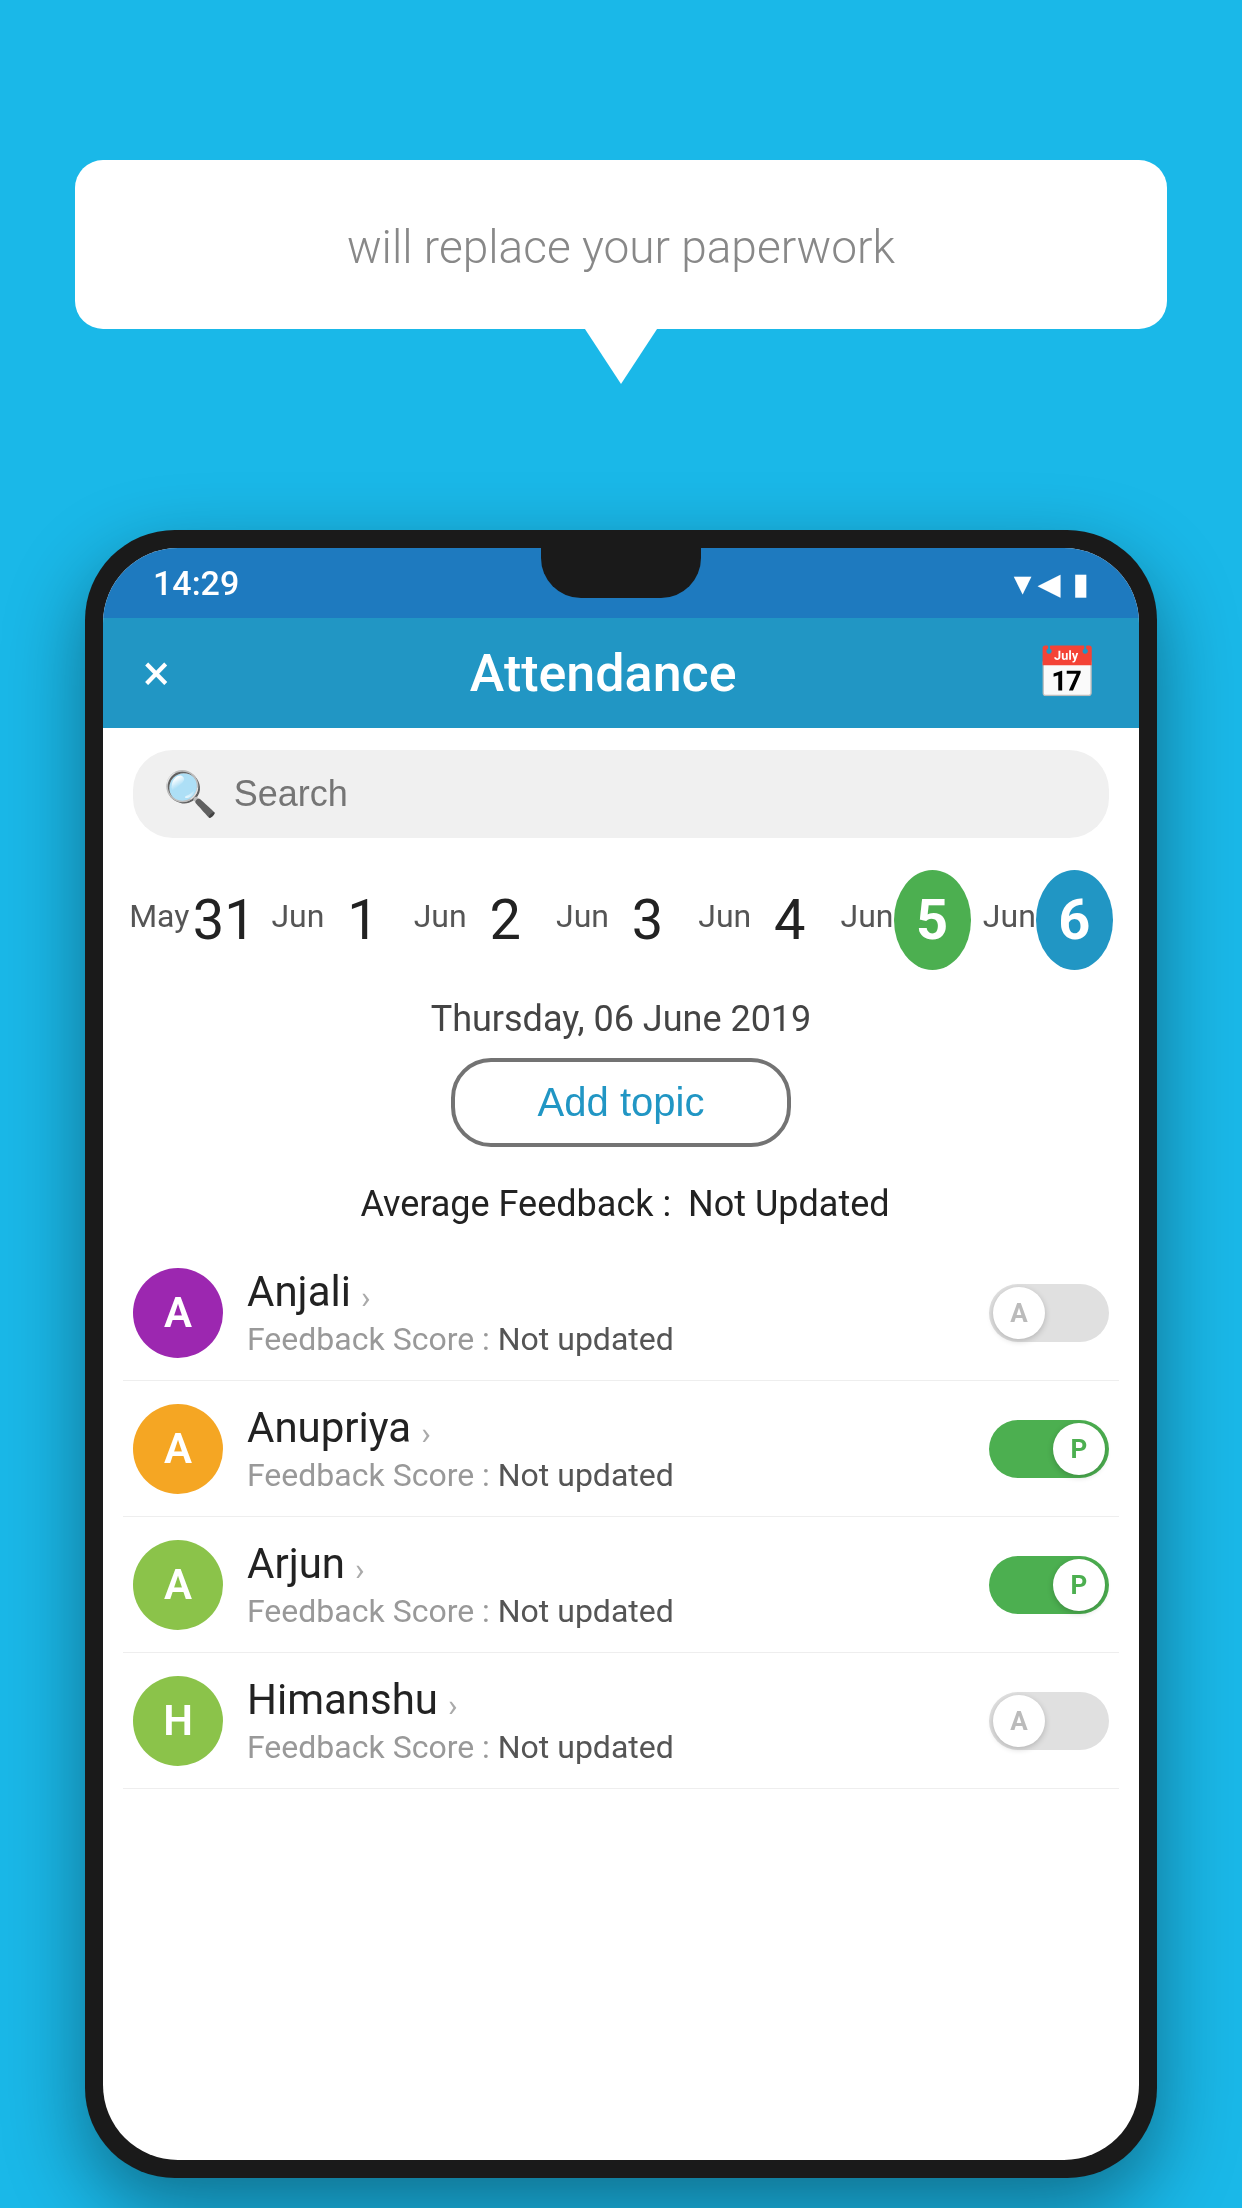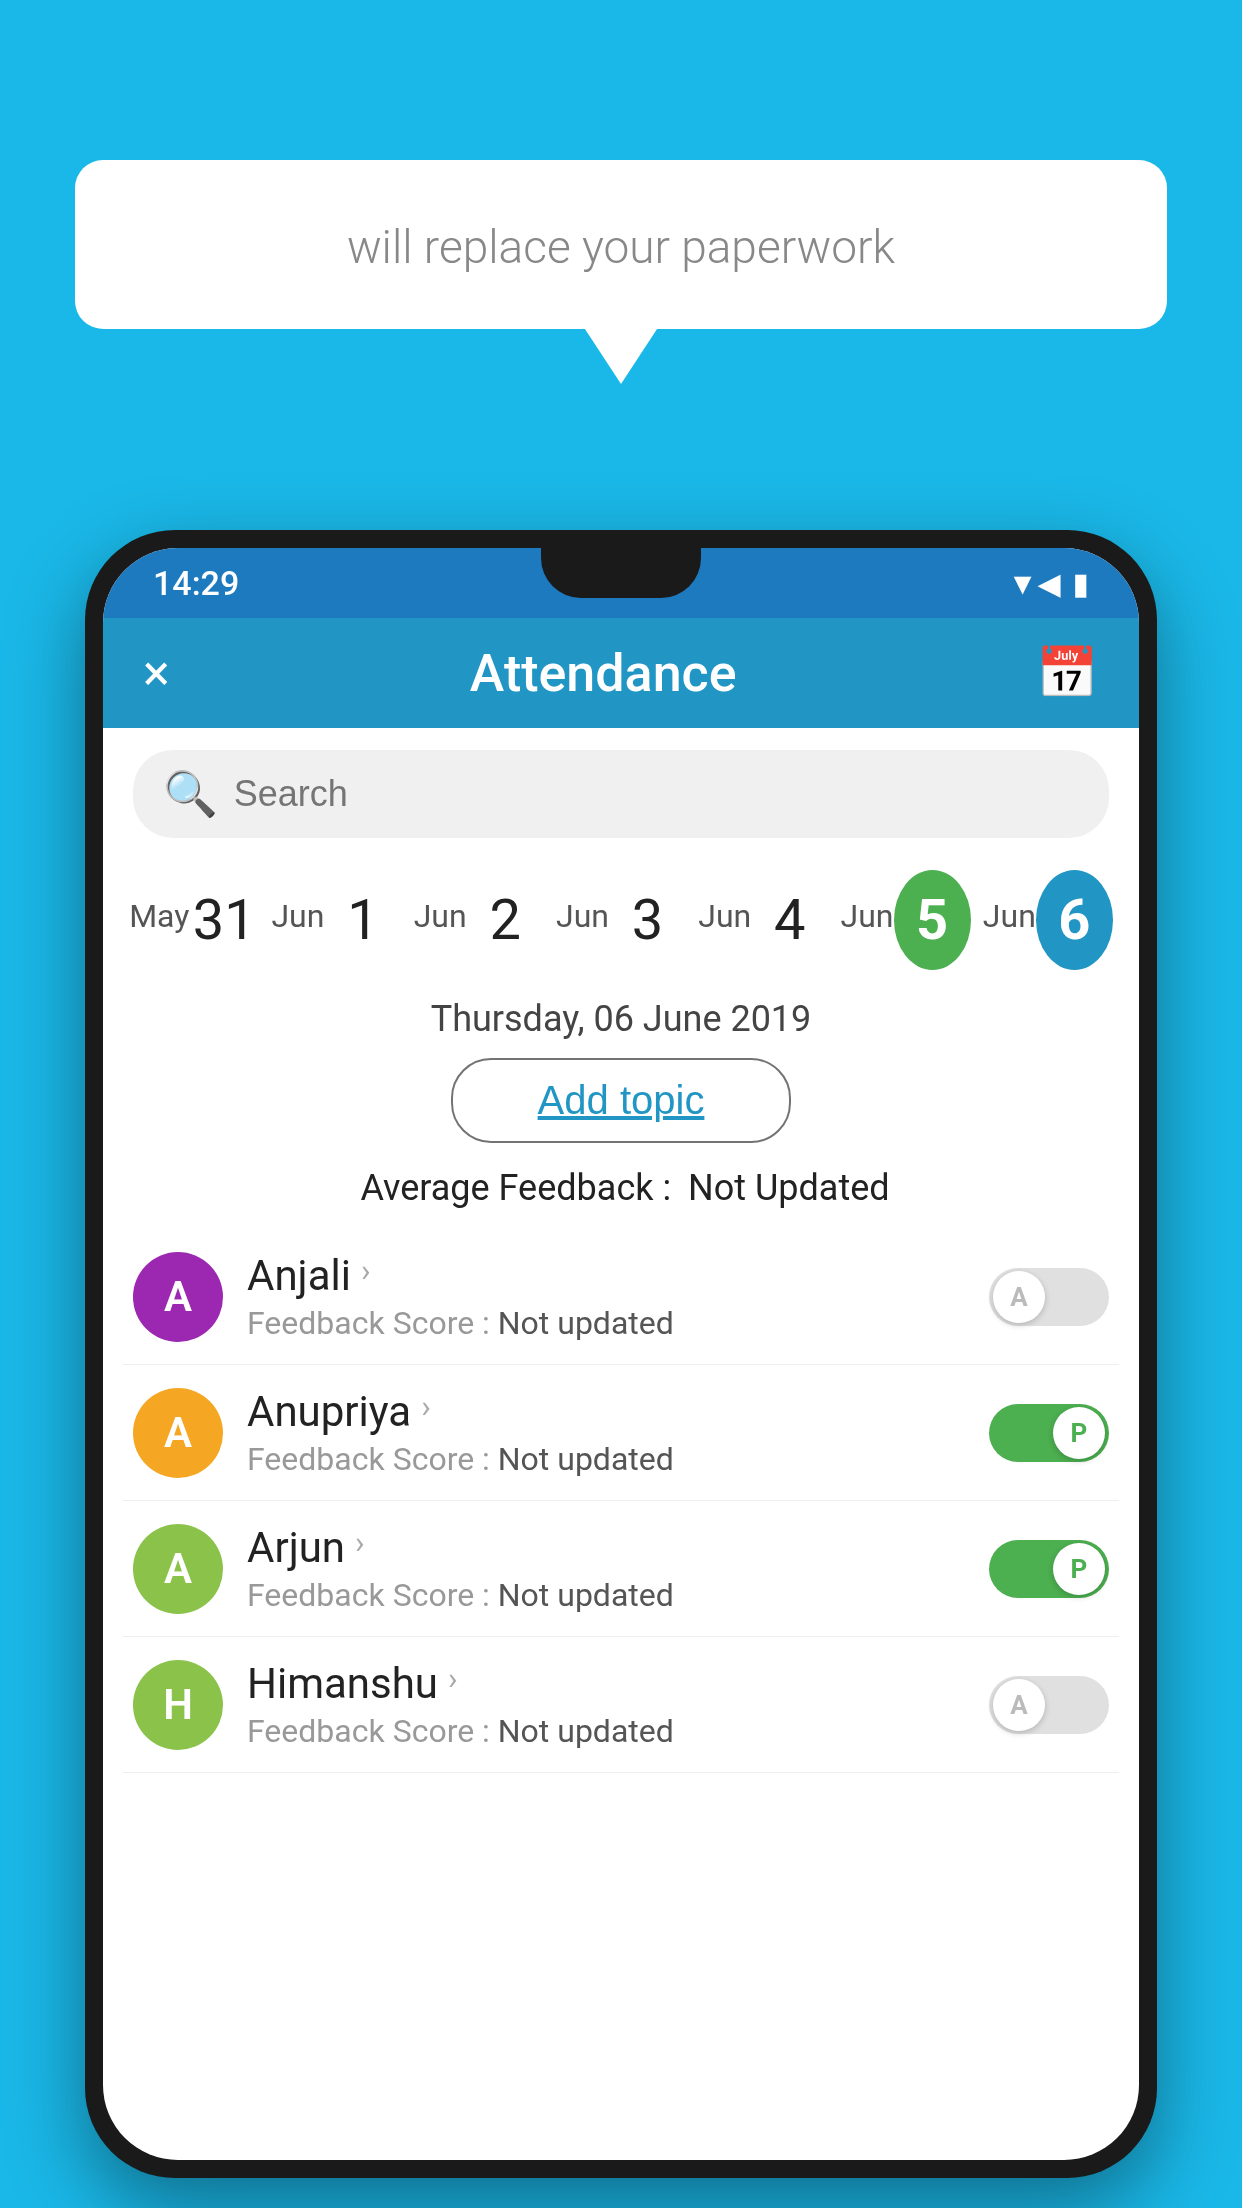--- a/index.html
+++ b/index.html
@@ -194,31 +194,30 @@
     .date-display {
       text-align: center;
       font-size: 36px;
       color: #444;
       margin: 28px 0 18px;
     }
 
     
     .add-topic-btn {
       display: block;
-      margin: 0 auto 24px;
-      border: 2px solid #737373;
+      margin: 0 auto 36px;
+      border: 4px solid #737373;
       background: white;
       color: #2196c4;
       font-size: 40px;
       padding: 18px 60px;
       border-radius: 40px;
       cursor: pointer;
       width: 340px;
       text-align: center;
-      text-decoration: underline;
     }
 
     
     .avg-feedback {
       text-align: center;
       font-size: 36px;
       color: #888;
       margin-bottom: 20px;
     }
     .avg-feedback span {
@@ -250,21 +249,21 @@
       flex-shrink: 0;
     }
     .student-info {
       flex: 1;
       margin-left: 24px;
     }
     .student-name {
       font-size: 42px;
       color: #222;
       display: flex;
-      align-items: flex-start;
+      align-items: flex-end;
       gap: 10px;
     }
     .chevron {
       font-size: 32px;
       color: #aaa;
     }
     .student-feedback {
       font-size: 32px;
       color: #999;
       margin-top: 4px;

